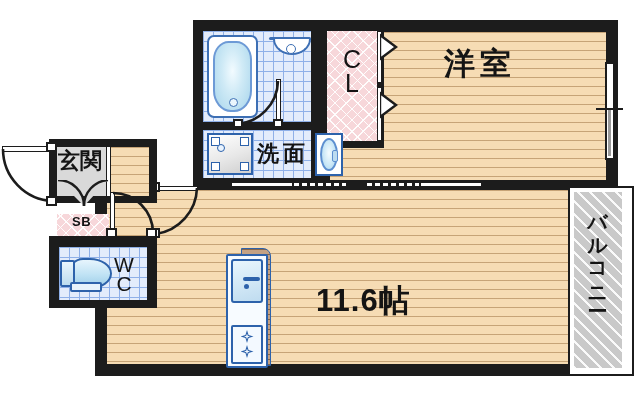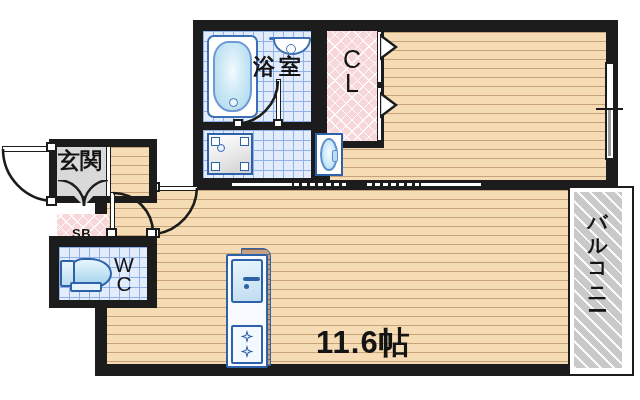--- a/index.html
+++ b/index.html
@@ -117,20 +117,21 @@
     <svg width="22" height="52" style="position:absolute;left:3px;top:0;">
       <polygon points="0,4 16,16 0,28" fill="#ffffff" stroke="#1c1c1c" stroke-width="2.4"></polygon>
     </svg>
     <div class="abs" style="left:0;top:56px;width:5px;height:54px;background:#1c1c1c;"></div>
     <div class="abs" style="left:1px;top:57px;width:3px;height:52px;background:#fff;"></div>
     <svg width="22" height="54" style="position:absolute;left:3px;top:56px;">
       <polygon points="0,6 16,18 0,30" fill="#ffffff" stroke="#1c1c1c" stroke-width="2.4"></polygon>
     </svg>
   </div>
 
+  <div class="abs lbl lbl-room" style="left:444px;top:48px;">洋室</div>
 
   <div class="abs win" style="left:605px;top:62px;width:9px;height:98px;">
     <i style="left:1.5px;top:2px;width:6px;height:94px;"></i>
     <b style="left:3px;top:48px;width:3px;height:46px;"></b>
     <div class="abs" style="left:-9px;top:46px;width:27px;height:2px;background:#1c1c1c;"></div>
   </div>
 
   <div class="slide" style="left:363px;top:180px;width:122px;height:11px;">
     <div class="dots" style="left:4px;width:52px;"></div>
     <div class="pane" style="left:58px;width:60px;"></div>
@@ -139,21 +140,20 @@
   <div class="abs wall" style="left:193px;top:20px;width:127px;height:172px;"></div>
 
   <div class="abs floor-tile" style="left:203px;top:31px;width:108px;height:91px;"></div>
   <div class="abs tub" style="left:207px;top:35px;width:51px;height:83px;">
       <i></i>
       <b></b>
     </div>
   <div class="shower-rod" style="left:269px;top:37px;width:42px;"></div>
   <div class="shower-pan" style="left:273px;top:39px;width:34px;height:14px;"></div>
   <div class="shower-head" style="left:286px;top:44px;"></div>
-  <div class="abs lbl lbl-md" style="left:253px;top:56px;">浴室</div>
 
   <div class="abs" style="left:233px;top:80px;width:86px;height:48px;">
     <div class="abs" style="left:43px;top:-1px;width:5px;height:46px;background:#1c1c1c;"></div>
     <div class="abs" style="left:44px;top:0;width:3px;height:44px;background:#fff;"></div>
     <svg width="86" height="48" style="position:absolute;left:0;top:0;">
       <path d="M45,1 A44,44 0 0 1 2,44" fill="none" stroke="#1c1c1c" stroke-width="2.6"></path>
     </svg>
     <div class="abs" style="left:0px;top:39px;width:10px;height:9px;background:#1c1c1c;"></div>
     <div class="abs" style="left:2px;top:41px;width:6px;height:5px;background:#fff;"></div>
     <div class="abs" style="left:40px;top:39px;width:10px;height:9px;background:#1c1c1c;"></div>
@@ -165,33 +165,34 @@
     <span class="cn" style="left:2px;top:2px;"></span>
     <span class="cn" style="right:2px;top:2px;"></span>
     <span class="cn" style="left:2px;bottom:2px;"></span>
     <span class="cn" style="right:2px;bottom:2px;"></span>
     <span class="dot" style="left:8px;top:9px;"></span>
   </div>
   <div class="abs basin" style="left:315px;top:133px;width:28px;height:43px;">
       <i></i>
       <b></b>
     </div>
+  <div class="abs lbl lbl-md" style="left:257px;top:143px;">洗面</div>
 
   <div class="slide" style="left:228px;top:180px;width:122px;height:11px;">
     <div class="pane" style="left:4px;width:60px;"></div>
     <div class="dots" style="left:66px;width:52px;"></div>
   </div>
 
   <div class="abs wall" style="left:95px;top:186px;width:523px;height:190px;"></div>
   <div class="abs floor-wood" style="left:107px;top:190px;width:499px;height:174px;"></div>
 
   <div class="abs floor-wood" style="left:107px;top:150px;width:50px;height:46px;"></div>
   <div class="abs wall" style="left:147px;top:186px;width:10px;height:6px;"></div>
 
-  <div class="abs lbl lbl-area" style="left:316px;top:285px;margin-top:42px;">11.6帖</div>
+  <div class="abs lbl lbl-area" style="left:316px;top:285px;">11.6帖</div>
 
   <div class="kit-back" style="left:241px;top:248px;width:28px;height:116px;border-radius:0 8px 0 0;"></div>
   <div class="kit-counter" style="left:226px;top:254px;width:38px;height:110px;"></div>
   <div class="sink" style="left:231px;top:259px;width:28px;height:40px;"></div>
   <div class="faucet" style="left:243px;top:277px;width:17px;height:4px;"></div>
   <div class="faucet" style="left:244px;top:284px;width:5px;height:5px;border-radius:50%;"></div>
   <div class="burner" style="left:231px;top:325px;width:28px;height:35px;">
     <span class="flame" style="top:3px;">
         <i></i>
       </span>
@@ -239,21 +240,21 @@
   </div>
 
   <div class="abs" style="left:54px;top:180px;width:58px;height:30px;">
     <svg width="58" height="30" style="position:absolute;left:0;top:0;">
       <path d="M4,0 A26,26 0 0 1 30,26" fill="#d9d9d9" stroke="#1c1c1c" stroke-width="2.4"></path>
       <path d="M54,0 A26,26 0 0 0 30,26" fill="#d9d9d9" stroke="#1c1c1c" stroke-width="2.4"></path>
     </svg>
   </div>
 
   <div class="abs floor-closet" style="left:57px;top:214px;width:52px;height:22px;"></div>
-  <div class="abs lbl lbl-sm" style="left:72px;top:215px;margin-top:12px;">SB</div>
+  <div class="abs lbl lbl-sm" style="left:72px;top:215px;">SB</div>
 
   <div class="abs wall" style="left:49px;top:236px;width:108px;height:72px;"></div>
   <div class="abs floor-tile" style="left:59px;top:247px;width:88px;height:53px;"></div>
   <div class="toilet-bowl" style="left:68px;top:258px;width:40px;height:27px;"></div>
   <div class="toilet-tank" style="left:60px;top:260px;width:11px;height:23px;"></div>
   <div class="toilet-base" style="left:70px;top:282px;width:28px;height:6px;"></div>
   <div class="abs lbl lbl-wc" style="left:111px;top:255px;width:26px;">
     <div>W</div>
     <div>C</div>
   </div>

